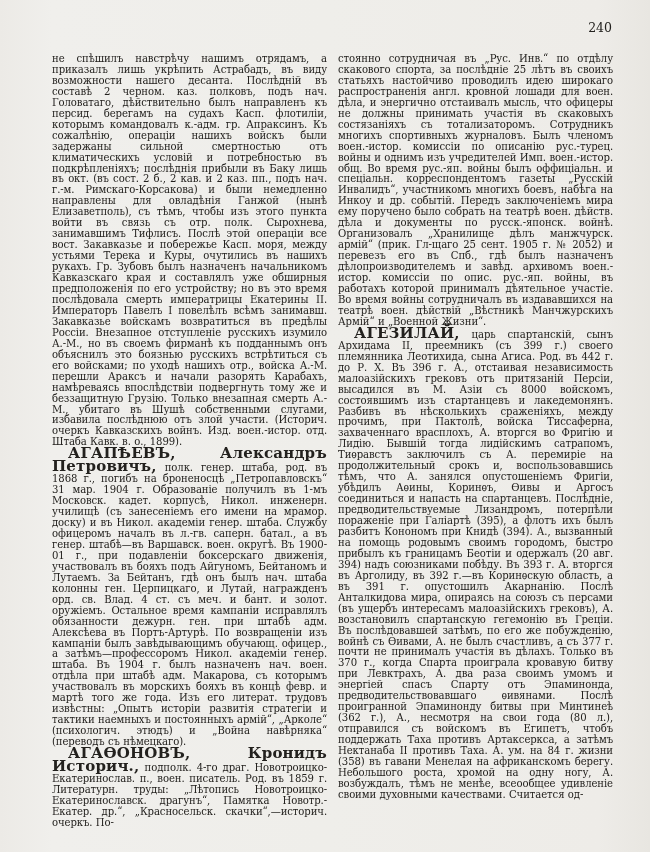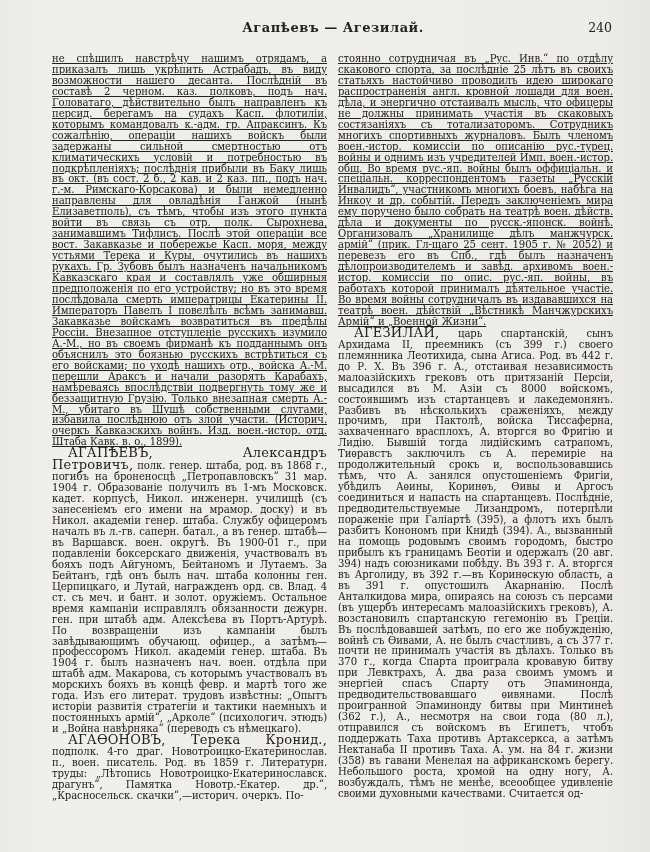--- a/index.html
+++ b/index.html
@@ -57,47 +57,45 @@
     hyphens: auto;
   }
   .column p {
     margin: 0;
   }
   .entry {
     margin-top: 9px;
     text-indent: 16px;
   }
   .entry-heading {
-    font-weight: normal;
-    font-size: 13px;
+    font-weight: bold;
+    font-size: 15px;
     letter-spacing: 0.2px;
   }
   .cont {
     text-indent: 0;
-    text-decoration: underline;
   }
 </style>
 </head>
 <body>
 
 <div class="page">
 
   <div class="page-header">
-    <div class="header-title">Агапѣевъ — Агезилай.</div>
     <div class="page-number">240</div>
   </div>
 
   <div class="columns">
 
     <div class="column">
       <p class="cont">не спѣшилъ навстрѣчу нашимъ отрядамъ, а приказалъ лишь укрѣпить Астрабадъ, въ виду возможности нашего десанта. Послѣдній въ составѣ 2 черном. каз. полковъ, подъ нач. Головатаго, дѣйствительно былъ направленъ къ персид. берегамъ на судахъ Касп. флотиліи, которымъ командовалъ к.-адм. гр. Апраксинъ. Къ сожалѣнію, операціи нашихъ войскъ были задержаны сильной смертностью отъ климатическихъ условій и потребностью въ подкрѣпленіяхъ; послѣднія прибыли въ Баку лишь въ окт. (въ сост. 2 б., 2 кав. и 2 каз. пп., подъ нач. г.-м. Римскаго-Корсакова) и были немедленно направлены для овладѣнія Ганжой (нынѣ Елизаветполь), съ тѣмъ, чтобы изъ этого пункта войти въ связь съ отр. полк. Сырохнева, занимавшимъ Тифлисъ. Послѣ этой операціи все вост. Закавказье и побережье Касп. моря, между устьями Терека и Куры, очутились въ нашихъ рукахъ. Гр. Зубовъ былъ назначенъ начальникомъ Кавказскаго края и составлялъ уже обширныя предположенія по его устройству; но въ это время послѣдовала смерть императрицы Екатерины II. Императоръ Павелъ I повелѣлъ всѣмъ занимавш. Закавказье войскамъ возвратиться въ предѣлы Россіи. Внезапное отступленіе русскихъ изумило А.-М., но въ своемъ фирманѣ къ подданнымъ онъ объяснилъ это боязнью русскихъ встрѣтиться съ его войсками; по уходѣ нашихъ отр., войска А.-М. перешли Араксъ и начали разорять Карабахъ, намѣреваясь впослѣдствіи подвергнуть тому же и беззащитную Грузію. Только внезапная смерть А.-М., убитаго въ Шушѣ собственными слугами, избавила послѣднюю отъ злой участи. (Историч. очеркъ Кавказскихъ войнъ. Изд. воен.-истор. отд. Штаба Кавк. в. о., 1899).</p>
 
       <p class="entry"><span class="entry-heading">АГАПѢЕВЪ, Александръ Петровичъ,</span> <span>полк. генер. штаба, род. въ 1868 г., погибъ на броненосцѣ „Петропавловскъ“ 31 мар. 1904 г. Образованіе получилъ въ 1-мъ Московск. кадет. корпусѣ, Никол. инженерн. училищѣ (съ занесеніемъ его имени на мрамор. доску) и въ Никол. академіи генер. штаба. Службу офицеромъ началъ въ л.-гв. саперн. батал., а въ генер. штабѣ—въ Варшавск. воен. округѣ. Въ 1900-01 г., при подавленіи боксерскаго движенія, участвовалъ въ бояхъ подъ Айгуномъ, Бейтаномъ и Лутаемъ. За Бейтанъ, гдѣ онъ былъ нач. штаба колонны ген. Церпицкаго, и Лутай, награжденъ орд. св. Влад. 4 ст. съ меч. и бант. и золот. оружіемъ. Остальное время кампаніи исправлялъ обязанности дежурн. ген. при штабѣ адм. Алексѣева въ Портъ-Артурѣ. По возвращеніи изъ кампаніи былъ завѣдывающимъ обучающ. офицер., а затѣмъ—профессоромъ Никол. академіи генер. штаба. Въ 1904 г. былъ назначенъ нач. воен. отдѣла при штабѣ адм. Макарова, съ которымъ участвовалъ въ морскихъ бояхъ въ концѣ февр. и мартѣ того же года. Изъ его литерат. трудовъ извѣстны: „Опытъ исторіи развитія стратегіи и тактики наемныхъ и постоянныхъ армій“, „Арколе“ (психологич. этюдъ) и „Война навѣрняка“ (переводъ съ нѣмецкаго).</span></p>
 
-      <p class="entry"><span class="entry-heading">АГАѲОНОВЪ, Терека Кронид.,</span> <span>подполк. 4-го драг. Новотроицко-Екатеринослав. п., воен. писатель. Род. въ 1859 г. Литературн. труды: „Лѣтопись Новотроицко-Екатеринославск. драгунъ“, Памятка Новотр.-Екатер. др.“, „Красносельск. скачки“,—историч. очеркъ. По-</span></p>
+      <p class="entry"><span class="entry-heading">АГАѲОНОВЪ, Кронидъ Историч.,</span> <span>подполк. 4-го драг. Новотроицко-Екатеринослав. п., воен. писатель. Род. въ 1859 г. Литературн. труды: „Лѣтопись Новотроицко-Екатеринославск. драгунъ“, Памятка Новотр.-Екатер. др.“, „Красносельск. скачки“,—историч. очеркъ. По-</span></p>
     </div>
 
     <div class="column">
       <p class="cont">стоянно сотрудничая въ „Рус. Инв.“ по отдѣлу скакового спорта, за послѣдніе 25 лѣтъ въ своихъ статьяхъ настойчиво проводилъ идею широкаго распространенія англ. кровной лошади для воен. дѣла, и энергично отстаивалъ мысль, что офицеры не должны принимать участія въ скаковыхъ состязаніяхъ съ тотализаторомъ. Сотрудникъ многихъ спортивныхъ журналовъ. Былъ членомъ воен.-истор. комиссіи по описанію рус.-турец. войны и однимъ изъ учредителей Имп. воен.-истор. общ. Во время рус.-яп. войны былъ оффиціальн. и спеціальн. корреспондентомъ газеты „Русскій Инвалидъ“, участникомъ многихъ боевъ, набѣга на Инкоу и др. событій. Передъ заключеніемъ мира ему поручено было собрать на театрѣ воен. дѣйств. дѣла и документы по русск.-японск. войнѣ. Организовалъ „Хранилище дѣлъ манжчурск. армій“ (прик. Гл-щаго 25 сент. 1905 г. № 2052) и перевезъ его въ Спб., гдѣ былъ назначенъ дѣлопроизводителемъ и завѣд. архивомъ воен.-истор. комиссіи по опис. рус.-яп. войны, въ работахъ которой принималъ дѣятельное участіе. Во время войны сотрудничалъ въ издававшихся на театрѣ воен. дѣйствій „Вѣстникѣ Манчжурскихъ Армій“ и „Военной Жизни“.</p>
 
       <p class="entry"><span class="entry-heading">АГЕЗИЛАЙ,</span> <span>царь спартанскій, сынъ Архидама II, преемникъ (съ 399 г.) своего племянника Леотихида, сына Агиса. Род. въ 442 г. до Р. Х. Въ 396 г. А., отстаивая независимость малоазійскихъ грековъ отъ притязаній Персіи, высадился въ М. Азіи съ 8000 войскомъ, состоявшимъ изъ стартанцевъ и лакедемонянъ. Разбивъ въ нѣсколькихъ сраженіяхъ, между прочимъ, при Пактолѣ, войска Тиссаферна, захваченнаго врасплохъ, А. вторгся во Фригію и Лидію. Бывшій тогда лидійскимъ сатрапомъ, Тиѳравстъ заключилъ съ А. перемиріе на продолжительный срокъ и, воспользовавшись тѣмъ, что А. занялся опустошеніемъ Фригіи, убѣдилъ Аѳины, Коринѳъ, Ѳивы и Аргосъ соединиться и напасть на спартанцевъ. Послѣдніе, предводительствуемые Лизандромъ, потерпѣли пораженіе при Галіартѣ (395), а флотъ ихъ былъ разбитъ Конономъ при Книдѣ (394). А., вызванный на помощь родовымъ своимъ городомъ, быстро прибылъ къ границамъ Беотіи и одержалъ (20 авг. 394) надъ союзниками побѣду. Въ 393 г. А. вторгся въ Арголиду, въ 392 г.—въ Коринѳскую область, а въ 391 г. опустошилъ Акарнанію. Послѣ Анталкидова мира, опираясь на союзъ съ персами (въ ущербъ интересамъ малоазійскихъ грековъ), А. возстановилъ спартанскую гегемонію въ Греціи. Въ послѣдовавшей затѣмъ, по его же побужденію, войнѣ съ Ѳивами, А. не былъ счастливъ, а съ 377 г. почти не принималъ участія въ дѣлахъ. Только въ 370 г., когда Спарта проиграла кровавую битву при Левктрахъ, А. два раза своимъ умомъ и энергіей спасъ Спарту отъ Эпаминонда, предводительствовавшаго ѳивянами. Послѣ проигранной Эпаминонду битвы при Минтинеѣ (362 г.), А., несмотря на свои года (80 л.), отправился съ войскомъ въ Египетъ, чтобъ поддержать Таха противъ Артаксеркса, а затѣмъ Нектанаба II противъ Таха. А. ум. на 84 г. жизни (358) въ гавани Менелая на африканскомъ берегу. Небольшого роста, хромой на одну ногу, А. возбуждалъ, тѣмъ не менѣе, всеообщее удивленіе своими духовными качествами. Считается од-</span></p>
     </div>
 
   </div>
 </div>

